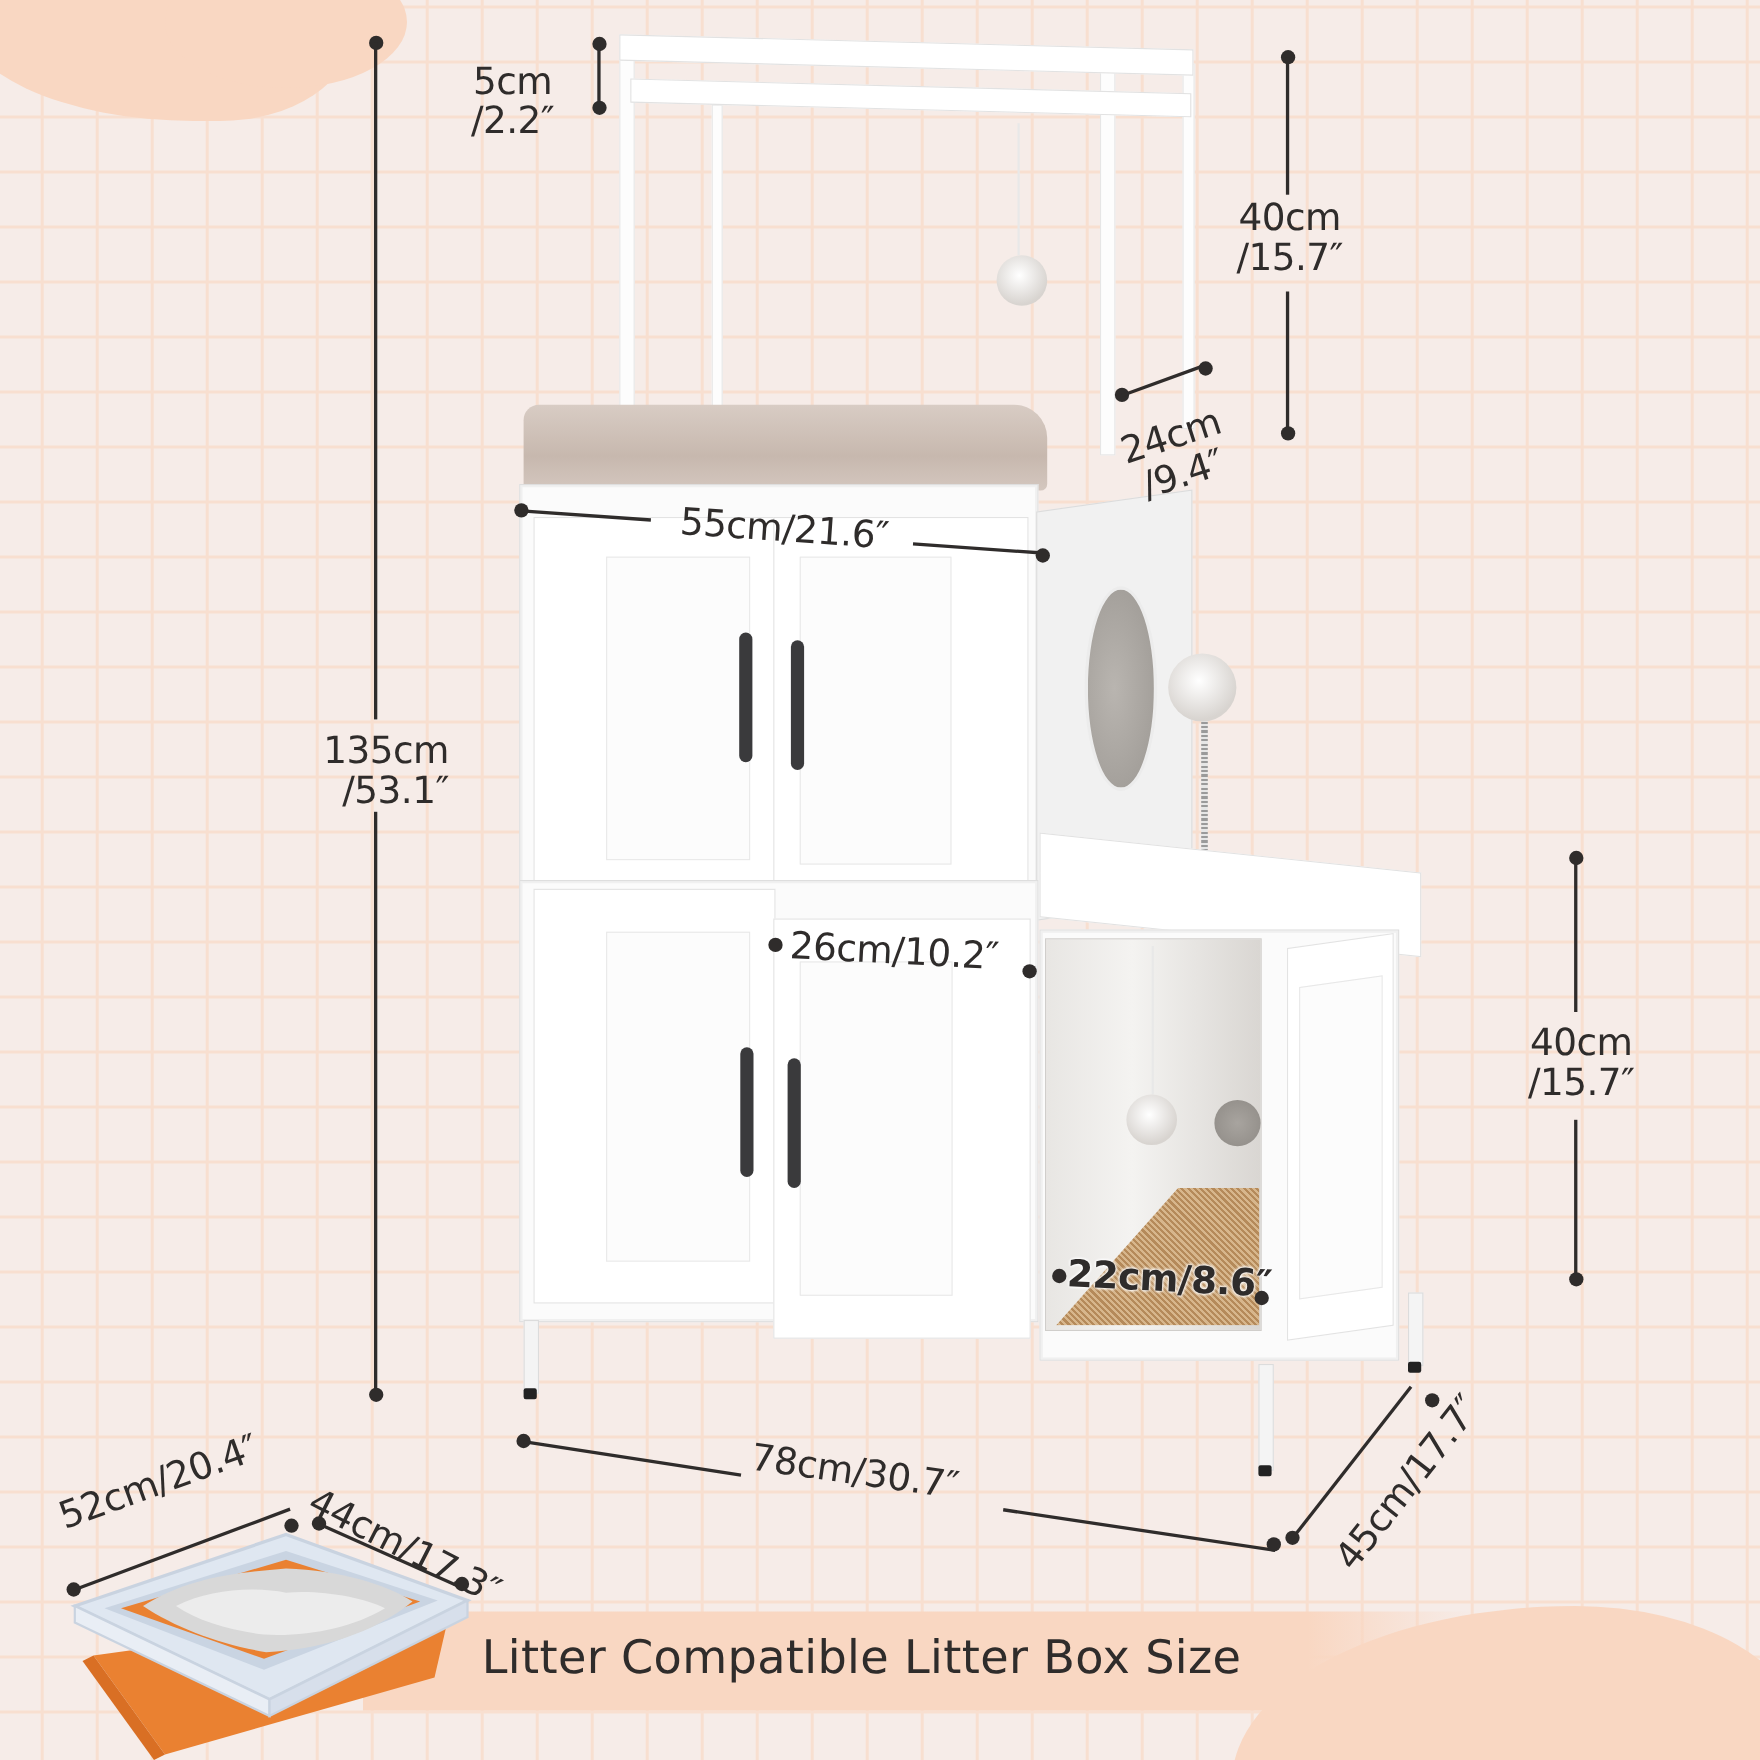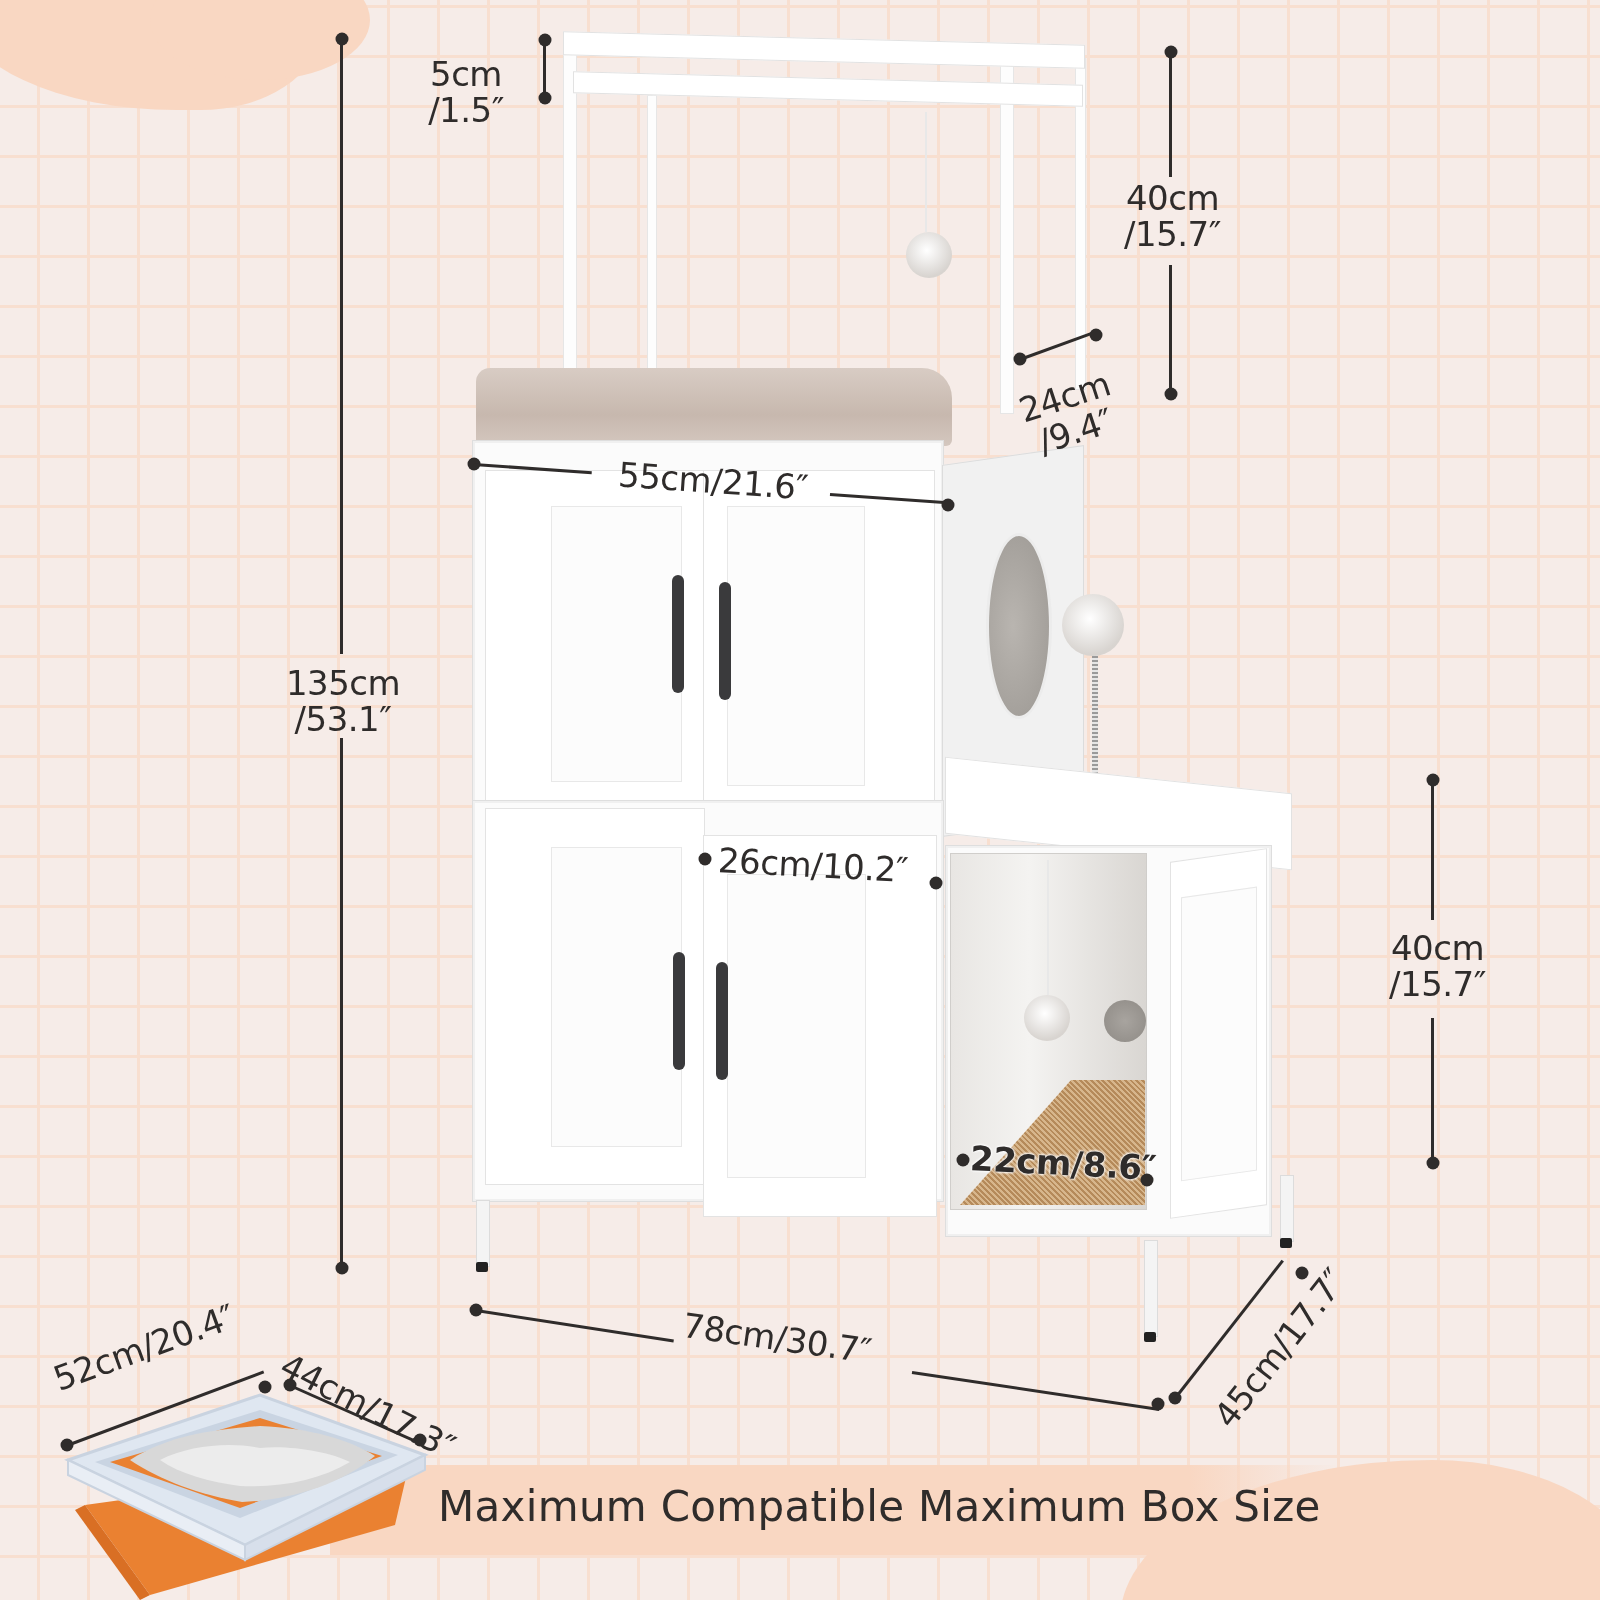--- a/index.html
+++ b/index.html
@@ -112,28 +112,28 @@
   <div class="foot" style="left:1144px;top:1332px;"></div>
   <div class="leg" style="left:1280px;top:1175px;height:65px;"></div>
   <div class="foot" style="left:1280px;top:1238px;"></div>
 </div>
 
 <div class="dot" style="left:545px;top:40px;"></div>
 <div class="dim" style="left:543px;top:40px;width:3px;height:58px;"></div>
 <div class="dot" style="left:545px;top:98px;"></div>
 <div class="label" style="left:416px;top:24px;width:100px;margin-top:32px;">
   <span class="line">5cm</span>
-  <span class="line">/1.5″</span>
+  <span class="line">/2.2″</span>
 </div>
 
 <div class="dot" style="left:342px;top:39px;"></div>
 <div class="dim" style="left:340px;top:39px;width:3px;height:615px;"></div>
 <div class="dim" style="left:340px;top:738px;width:3px;height:530px;"></div>
 <div class="dot" style="left:342px;top:1268px;"></div>
-<div class="label" style="left:278px;top:665px;width:130px;">
+<div class="label" style="left:278px;top:665px;width:130px;text-align:right;">
   <span class="line">135cm</span>
   <span class="line">/53.1″</span>
 </div>
 
 <div class="dot" style="left:1171px;top:52px;"></div>
 <div class="dim" style="left:1169px;top:52px;width:3px;height:125px;"></div>
 <div class="dim" style="left:1169px;top:265px;width:3px;height:128px;"></div>
 <div class="dot" style="left:1171px;top:394px;"></div>
 <div class="label" style="left:1110px;top:180px;width:125px;">
   <span class="line">40cm</span>
@@ -176,21 +176,21 @@
 <div class="rot" style="left:912px;top:1371px;width:250px;transform:rotate(8.5deg);"></div>
 <div class="dot" style="left:1158px;top:1404px;"></div>
 <div class="label" style="left:682px;top:1320px;transform:rotate(8deg);">78cm/30.7″</div>
 
 <div class="dot" style="left:1175px;top:1398px;"></div>
 <div class="rot" style="left:1175px;top:1397px;width:175px;transform:rotate(-52deg);"></div>
 <div class="dot" style="left:1302px;top:1273px;"></div>
 <div class="label" style="left:1185px;top:1330px;transform:rotate(-52deg);transform-origin:50% 50%;">45cm/17.7″</div>
 
 <div class="banner"></div>
-<div class="banner-text">Maximum Compatible Maximum Box Size</div>
+<div class="banner-text">Litter Compatible Litter Box Size</div>
 
 <svg class="lb-base" style="left:60px;top:1390px;" width="380" height="210" viewBox="0 0 380 210">
   <polygon points="25,115 90,205 335,135 350,70" fill="#ea8131"></polygon>
   <polygon points="25,115 90,205 80,210 15,120" fill="#d96f24"></polygon>
   <polygon points="8,70 200,5 365,65 185,155" fill="#dfe7f1" stroke="#c9d3e0" stroke-width="3"></polygon>
   <polygon points="35,72 200,20 338,65 180,128" fill="#c9d4e2"></polygon>
   <polygon points="50,72 200,28 322,66 180,118" fill="#ea8131"></polygon>
   <path d="M70,70 C110,45 150,40 200,36 C250,38 290,50 315,66 C280,95 230,110 182,112 C140,105 100,90 70,70 Z" fill="#d8d8d8"></path>
   <path d="M100,70 C130,55 170,52 200,58 C230,55 270,62 290,72 C260,90 220,98 180,96 C150,92 120,84 100,70 Z" fill="#ececec"></path>
   <polygon points="8,70 185,155 185,170 8,85" fill="#e9eef5" stroke="#c9d3e0" stroke-width="2"></polygon>

